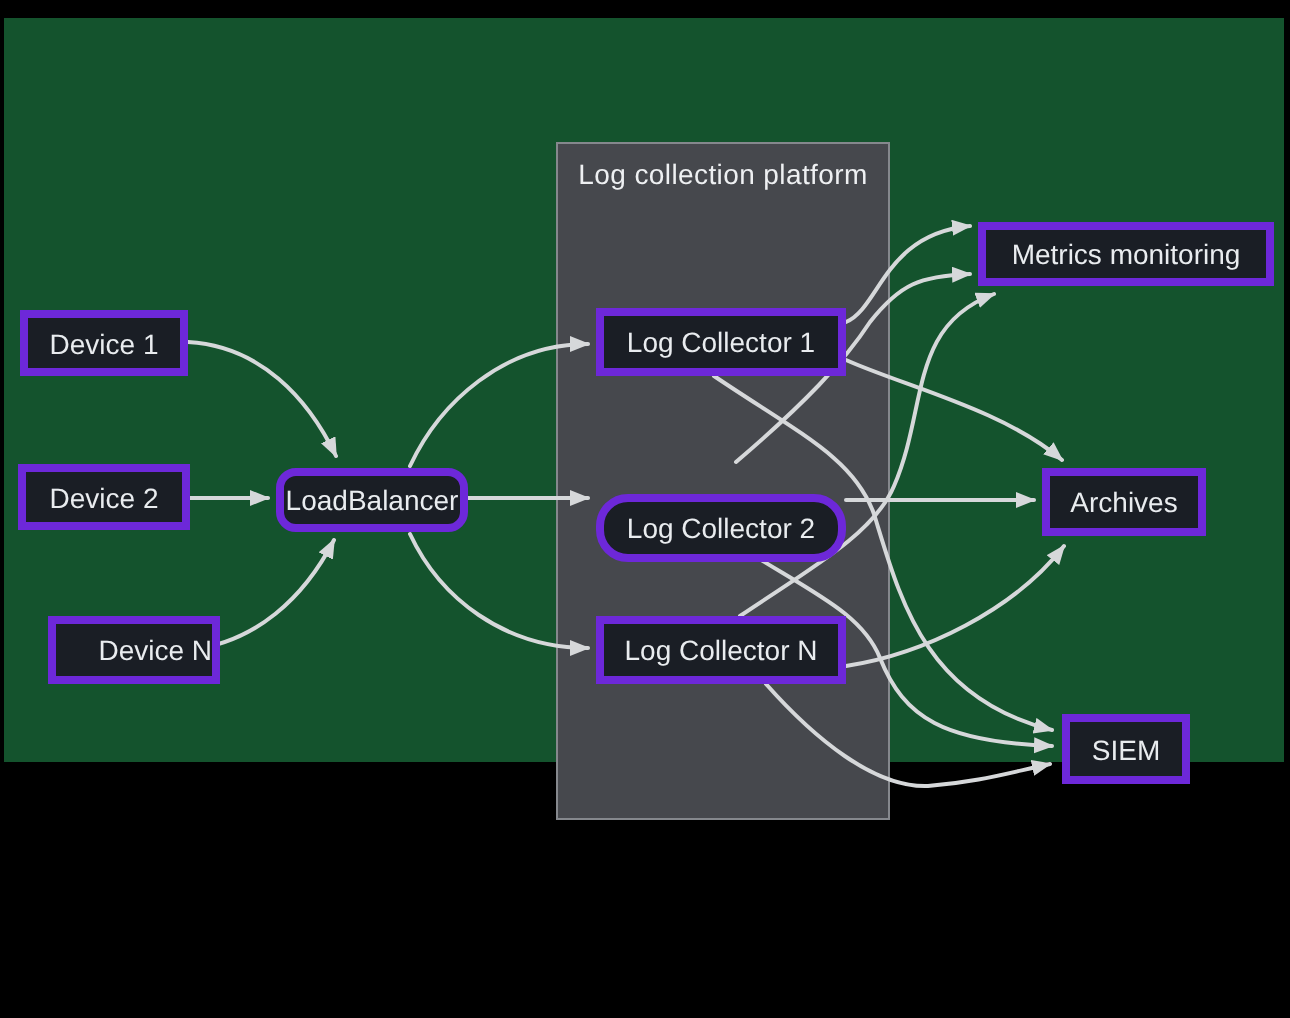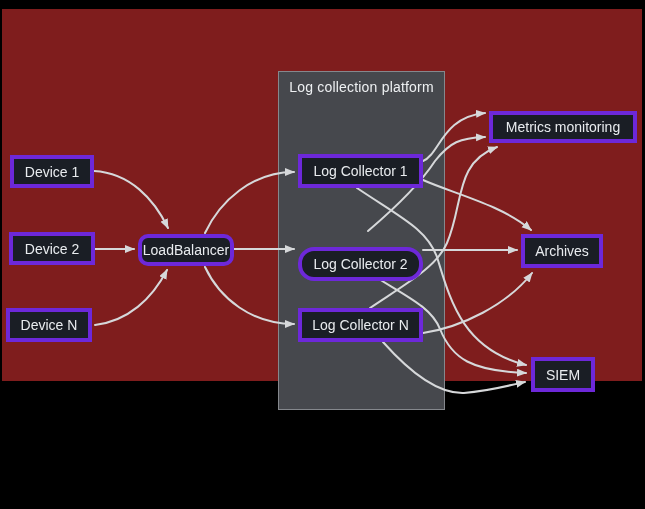--- a/index.html
+++ b/index.html
@@ -3,21 +3,21 @@
 <meta charset="utf-8">
 <style>
   html,body{margin:0;padding:0;}
   body{
     width:645px;height:509px;background:#000;
     font-family:"Liberation Sans", sans-serif;
     position:relative;overflow:hidden;
   }
   .canvas{
     position:absolute;left:2px;top:9px;width:640px;height:372px;
-    background:#7f1d1d;
+    background:#14532d;
   }
   .platform{
     position:absolute;left:276px;top:62px;width:167px;height:339px;
     background:#46484d;border:1px solid #85888d;box-sizing:border-box;
     z-index:1;
   }
   .platform-title{
     color:#eef0f2;font-size:14px;text-align:center;padding-top:7px;
     letter-spacing:0.2px;
   }
@@ -25,21 +25,21 @@
   .edge{stroke:#d6d8da;stroke-width:2;fill:none;stroke-linecap:round;}
   .node{
     position:absolute;background:#1a1e25;border:4px solid #6d28d9;
     box-sizing:border-box;color:#e9ecef;font-size:14px;
     display:flex;align-items:center;justify-content:center;
     z-index:3;white-space:nowrap;
   }
   .rounded{border-radius:9px;}
   .n-device1{left:8px;top:146px;width:84px;height:33px;}
   .n-device2{left:7px;top:223px;width:86px;height:33px;}
-  .n-deviceN{left:4px;top:299px;width:86px;height:34px;}
+  .n-deviceN{left:22px;top:299px;width:86px;height:34px;justify-content:flex-end;}
   .n-loadbalancer{left:136px;top:225px;width:96px;height:32px;border-radius:10px;}
   .n-collector1{left:296px;top:145px;width:125px;height:34px;}
   .n-collector2{left:296px;top:238px;width:125px;height:34px;border-radius:16px;}
   .n-collectorN{left:296px;top:299px;width:125px;height:34px;}
   .n-metrics{left:487px;top:102px;width:148px;height:32px;}
   .n-archives{left:519px;top:225px;width:82px;height:34px;}
   .n-siem{left:529px;top:348px;width:64px;height:35px;}
 </style>
 </head>
 <body>

